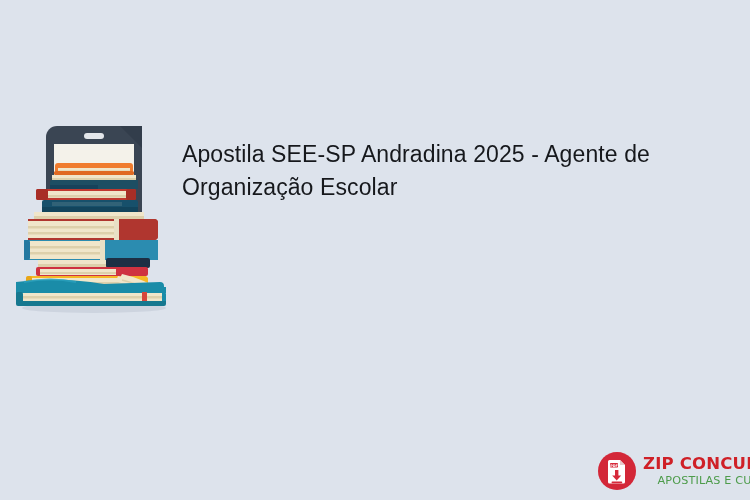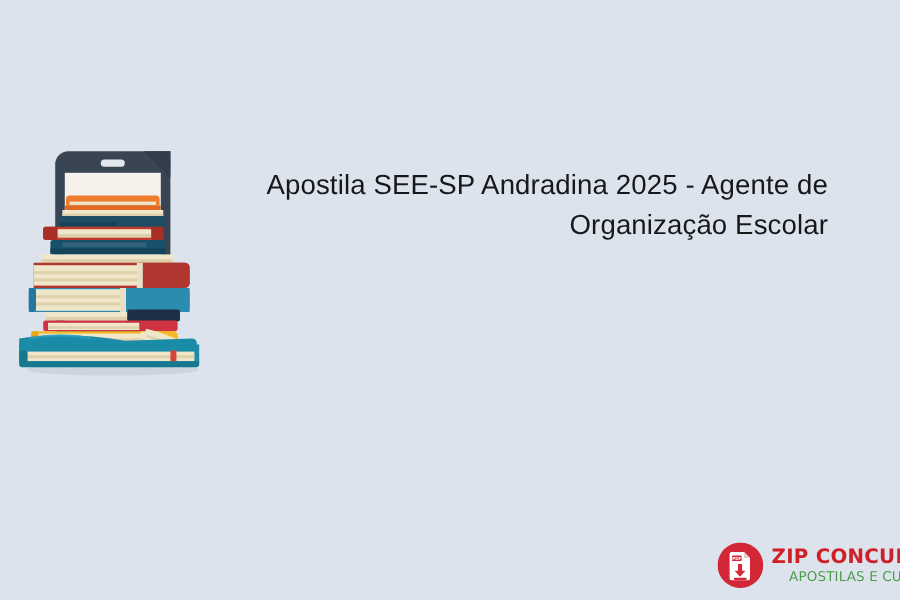--- a/index.html
+++ b/index.html
@@ -35,21 +35,21 @@
     width: 100%;
     height: 100%;
   }
 
   
   #title-block {
     position: absolute;
     left: 182px;
     top: 138px;
     width: 508px;
-    text-align: right;
+    text-align: left;
   }
   #product-title {
     margin: 0;
     font-family: "Liberation Sans", "DejaVu Sans", sans-serif;
     font-size: 23px;
     font-weight: 400;
     line-height: 33px;
     color: #16181c;
     letter-spacing: 0.1px;
   }

